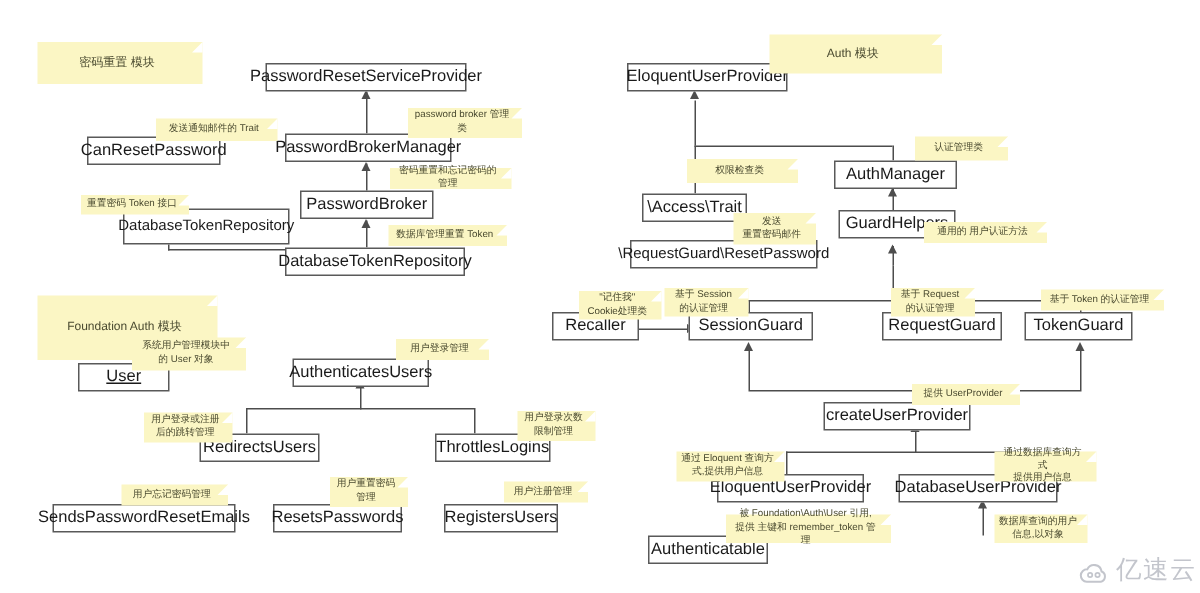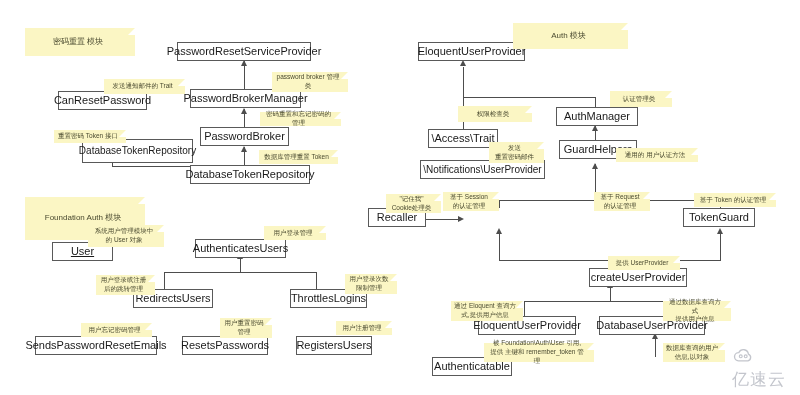--- a/index.html
+++ b/index.html
@@ -91,27 +91,26 @@
     width:0;height:0;
     border-style:solid;
     border-width:0 4px 7px 4px;
     border-color:transparent transparent #4d4d4d transparent;
     z-index:-1;
   }
 
   
   #watermark{
     position:absolute;
-    right:14px;bottom:4px;
+    right:2px;bottom:4px;
     display:flex;
-    align-items:flex-start;
+    align-items:flex-end;
     gap:4px;
     z-index:6;
     opacity:.85;
-    flex-direction:column;
   }
   #watermark .wm-text{
     font-size:17px;
     color:#b9bcc4;
     letter-spacing:1px;
   }
   #watermark svg{display:block;}
 </style>
 </head>
 <body>
@@ -227,41 +226,43 @@
   <div class="ln lnh" style="left:437px;top:131px;width:0px;"></div>
 
   <div class="cls" style="left:418px;top:42px;width:107px;height:19px;">EloquentUserProvider</div>
 
   <div class="cls" style="left:428px;top:129px;width:70px;height:19px;">\Access\Trait</div>
   <div class="note" style="left:458px;top:106px;width:74px;height:16px;">权限检查类</div>
 
   <div class="cls" style="left:556px;top:107px;width:82px;height:19px;">AuthManager</div>
   <div class="note" style="left:610px;top:91px;width:62px;height:16px;">认证管理类</div>
 
-  <div class="cls" style="left:420px;top:160px;width:125px;height:19px;font-size:10px;">\Notifications\UserProvider</div>
+  <div class="cls" style="left:420px;top:160px;width:125px;height:19px;font-size:10px;">\RequestGuard\ResetPassword</div>
   <div class="note" style="left:489px;top:142px;width:55px;height:21px;">发送
 重置密码邮件</div>
 
   <div class="cls" style="left:559px;top:140px;width:78px;height:19px;">GuardHelpers</div>
   <div class="note" style="left:616px;top:148px;width:82px;height:14px;">通用的 用户认证方法</div>
 
   <div class="cls" style="left:368px;top:208px;width:58px;height:19px;">Recaller</div>
   <div class="note" style="left:386px;top:194px;width:55px;height:19px;">"记住我"
 Cookie处理类</div>
 
+  <div class="cls" style="left:459px;top:208px;width:83px;height:19px;">SessionGuard</div>
   <div class="note" style="left:443px;top:192px;width:56px;height:19px;">基于 Session
 的认证管理</div>
 
+  <div class="cls" style="left:588px;top:208px;width:80px;height:19px;">RequestGuard</div>
   <div class="note" style="left:594px;top:192px;width:56px;height:19px;">基于 Request
 的认证管理</div>
 
   <div class="cls" style="left:683px;top:208px;width:72px;height:19px;">TokenGuard</div>
   <div class="note" style="left:694px;top:193px;width:82px;height:14px;">基于 Token 的认证管理</div>
 
-  <div class="cls" style="left:549px;top:268px;width:98px;height:19px;margin-left:40px;">createUserProvider</div>
+  <div class="cls" style="left:549px;top:268px;width:98px;height:19px;">createUserProvider</div>
   <div class="note" style="left:608px;top:256px;width:72px;height:14px;">提供 UserProvider</div>
 
   <div class="cls" style="left:478px;top:316px;width:98px;height:19px;">EloquentUserProvider</div>
   <div class="note" style="left:451px;top:301px;width:72px;height:20px;">通过 Eloquent 查询方
 式,提供用户信息</div>
 
   <div class="cls" style="left:599px;top:316px;width:106px;height:19px;">DatabaseUserProvider</div>
   <div class="note" style="left:663px;top:301px;width:68px;height:20px;">通过数据库查询方式
 提供用户信息</div>
 

